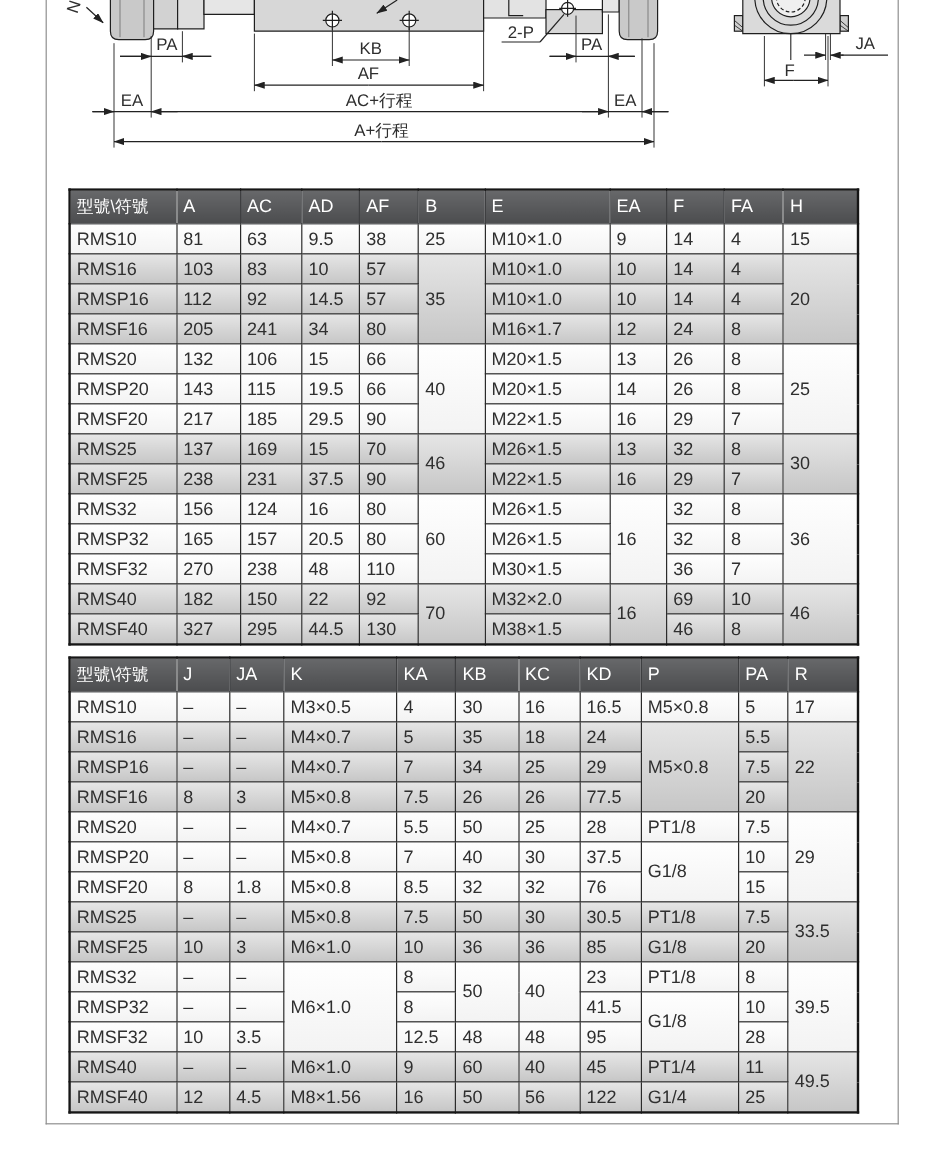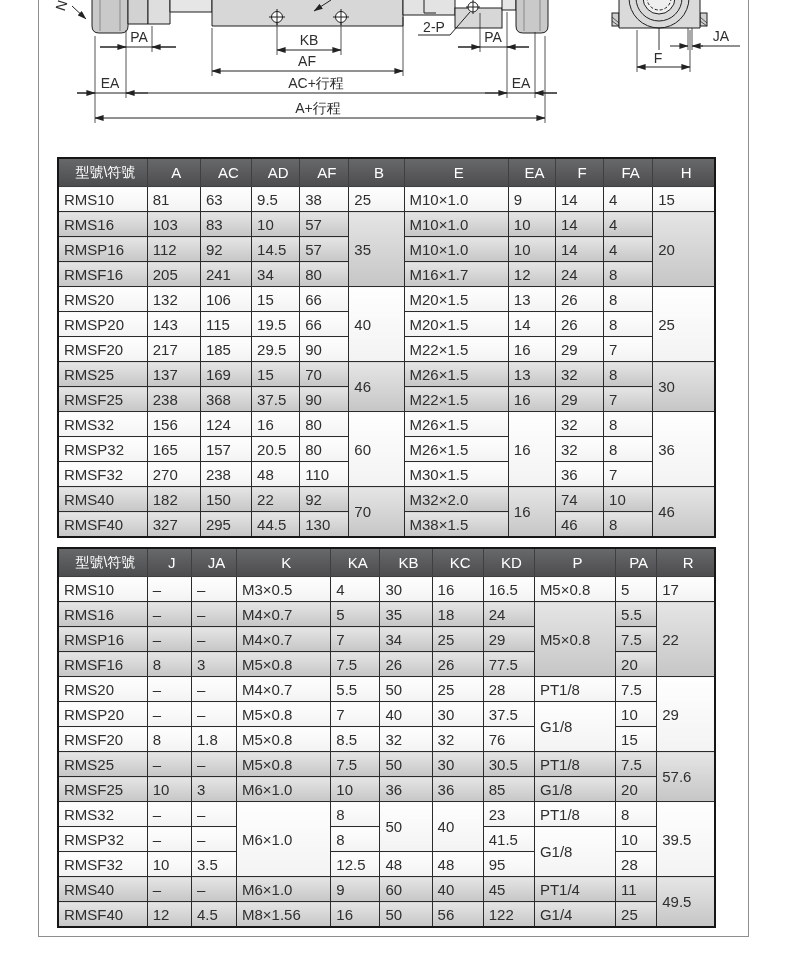--- a/index.html
+++ b/index.html
@@ -18,21 +18,21 @@
   table.spec{
     position:absolute;left:57px;
     border-collapse:collapse;table-layout:fixed;
     border:2px solid #161616;
     background:#fff;
   }
   #t1{top:157px}
   #t2{top:547px}
   table.spec th{
     background:linear-gradient(180deg,#67686a 0%,#4c4d4f 100%);
-    color:#fff;font-weight:normal;font-size:15px;text-align:center;
+    color:#fff;font-weight:normal;font-size:15px;text-align:left;
     padding:0 0 0 5px;height:27px;border:1px solid #3e3f41;
     white-space:nowrap;overflow:hidden;
   }
   table.spec th:first-child{font-size:14px}
   table.spec td{
     font-size:15px;color:#2f2f2f;text-align:left;
     padding:0 0 0 5px;height:24px;vertical-align:middle;
     border:1px solid #2b2b2b;white-space:nowrap;overflow:hidden;
   }
   tr.g td{background:linear-gradient(180deg,#e5e5e5 0%,#c6c6c6 100%)}
@@ -298,21 +298,21 @@
         <td rowspan="2">46</td>
         <td>M26×1.5</td>
         <td>13</td>
         <td>32</td>
         <td>8</td>
         <td rowspan="2">30</td>
       </tr>
       <tr class="g">
         <td>RMSF25</td>
         <td>238</td>
-        <td>368</td>
+        <td>231</td>
         <td>37.5</td>
         <td>90</td>
         <td>M22×1.5</td>
         <td>16</td>
         <td>29</td>
         <td>7</td>
       </tr>
       <tr class="w">
         <td>RMS32</td>
         <td>156</td>
@@ -348,21 +348,21 @@
       </tr>
       <tr class="g">
         <td>RMS40</td>
         <td>182</td>
         <td>150</td>
         <td>22</td>
         <td>92</td>
         <td rowspan="2">70</td>
         <td>M32×2.0</td>
         <td rowspan="2">16</td>
-        <td>74</td>
+        <td>69</td>
         <td>10</td>
         <td rowspan="2">46</td>
       </tr>
       <tr class="g">
         <td>RMSF40</td>
         <td>327</td>
         <td>295</td>
         <td>44.5</td>
         <td>130</td>
         <td>M38×1.5</td>
@@ -489,21 +489,21 @@
         <td>RMS25</td>
         <td>–</td>
         <td>–</td>
         <td>M5×0.8</td>
         <td>7.5</td>
         <td>50</td>
         <td>30</td>
         <td>30.5</td>
         <td>PT1/8</td>
         <td>7.5</td>
-        <td rowspan="2">57.6</td>
+        <td rowspan="2">33.5</td>
       </tr>
       <tr class="g">
         <td>RMSF25</td>
         <td>10</td>
         <td>3</td>
         <td>M6×1.0</td>
         <td>10</td>
         <td>36</td>
         <td>36</td>
         <td>85</td>

